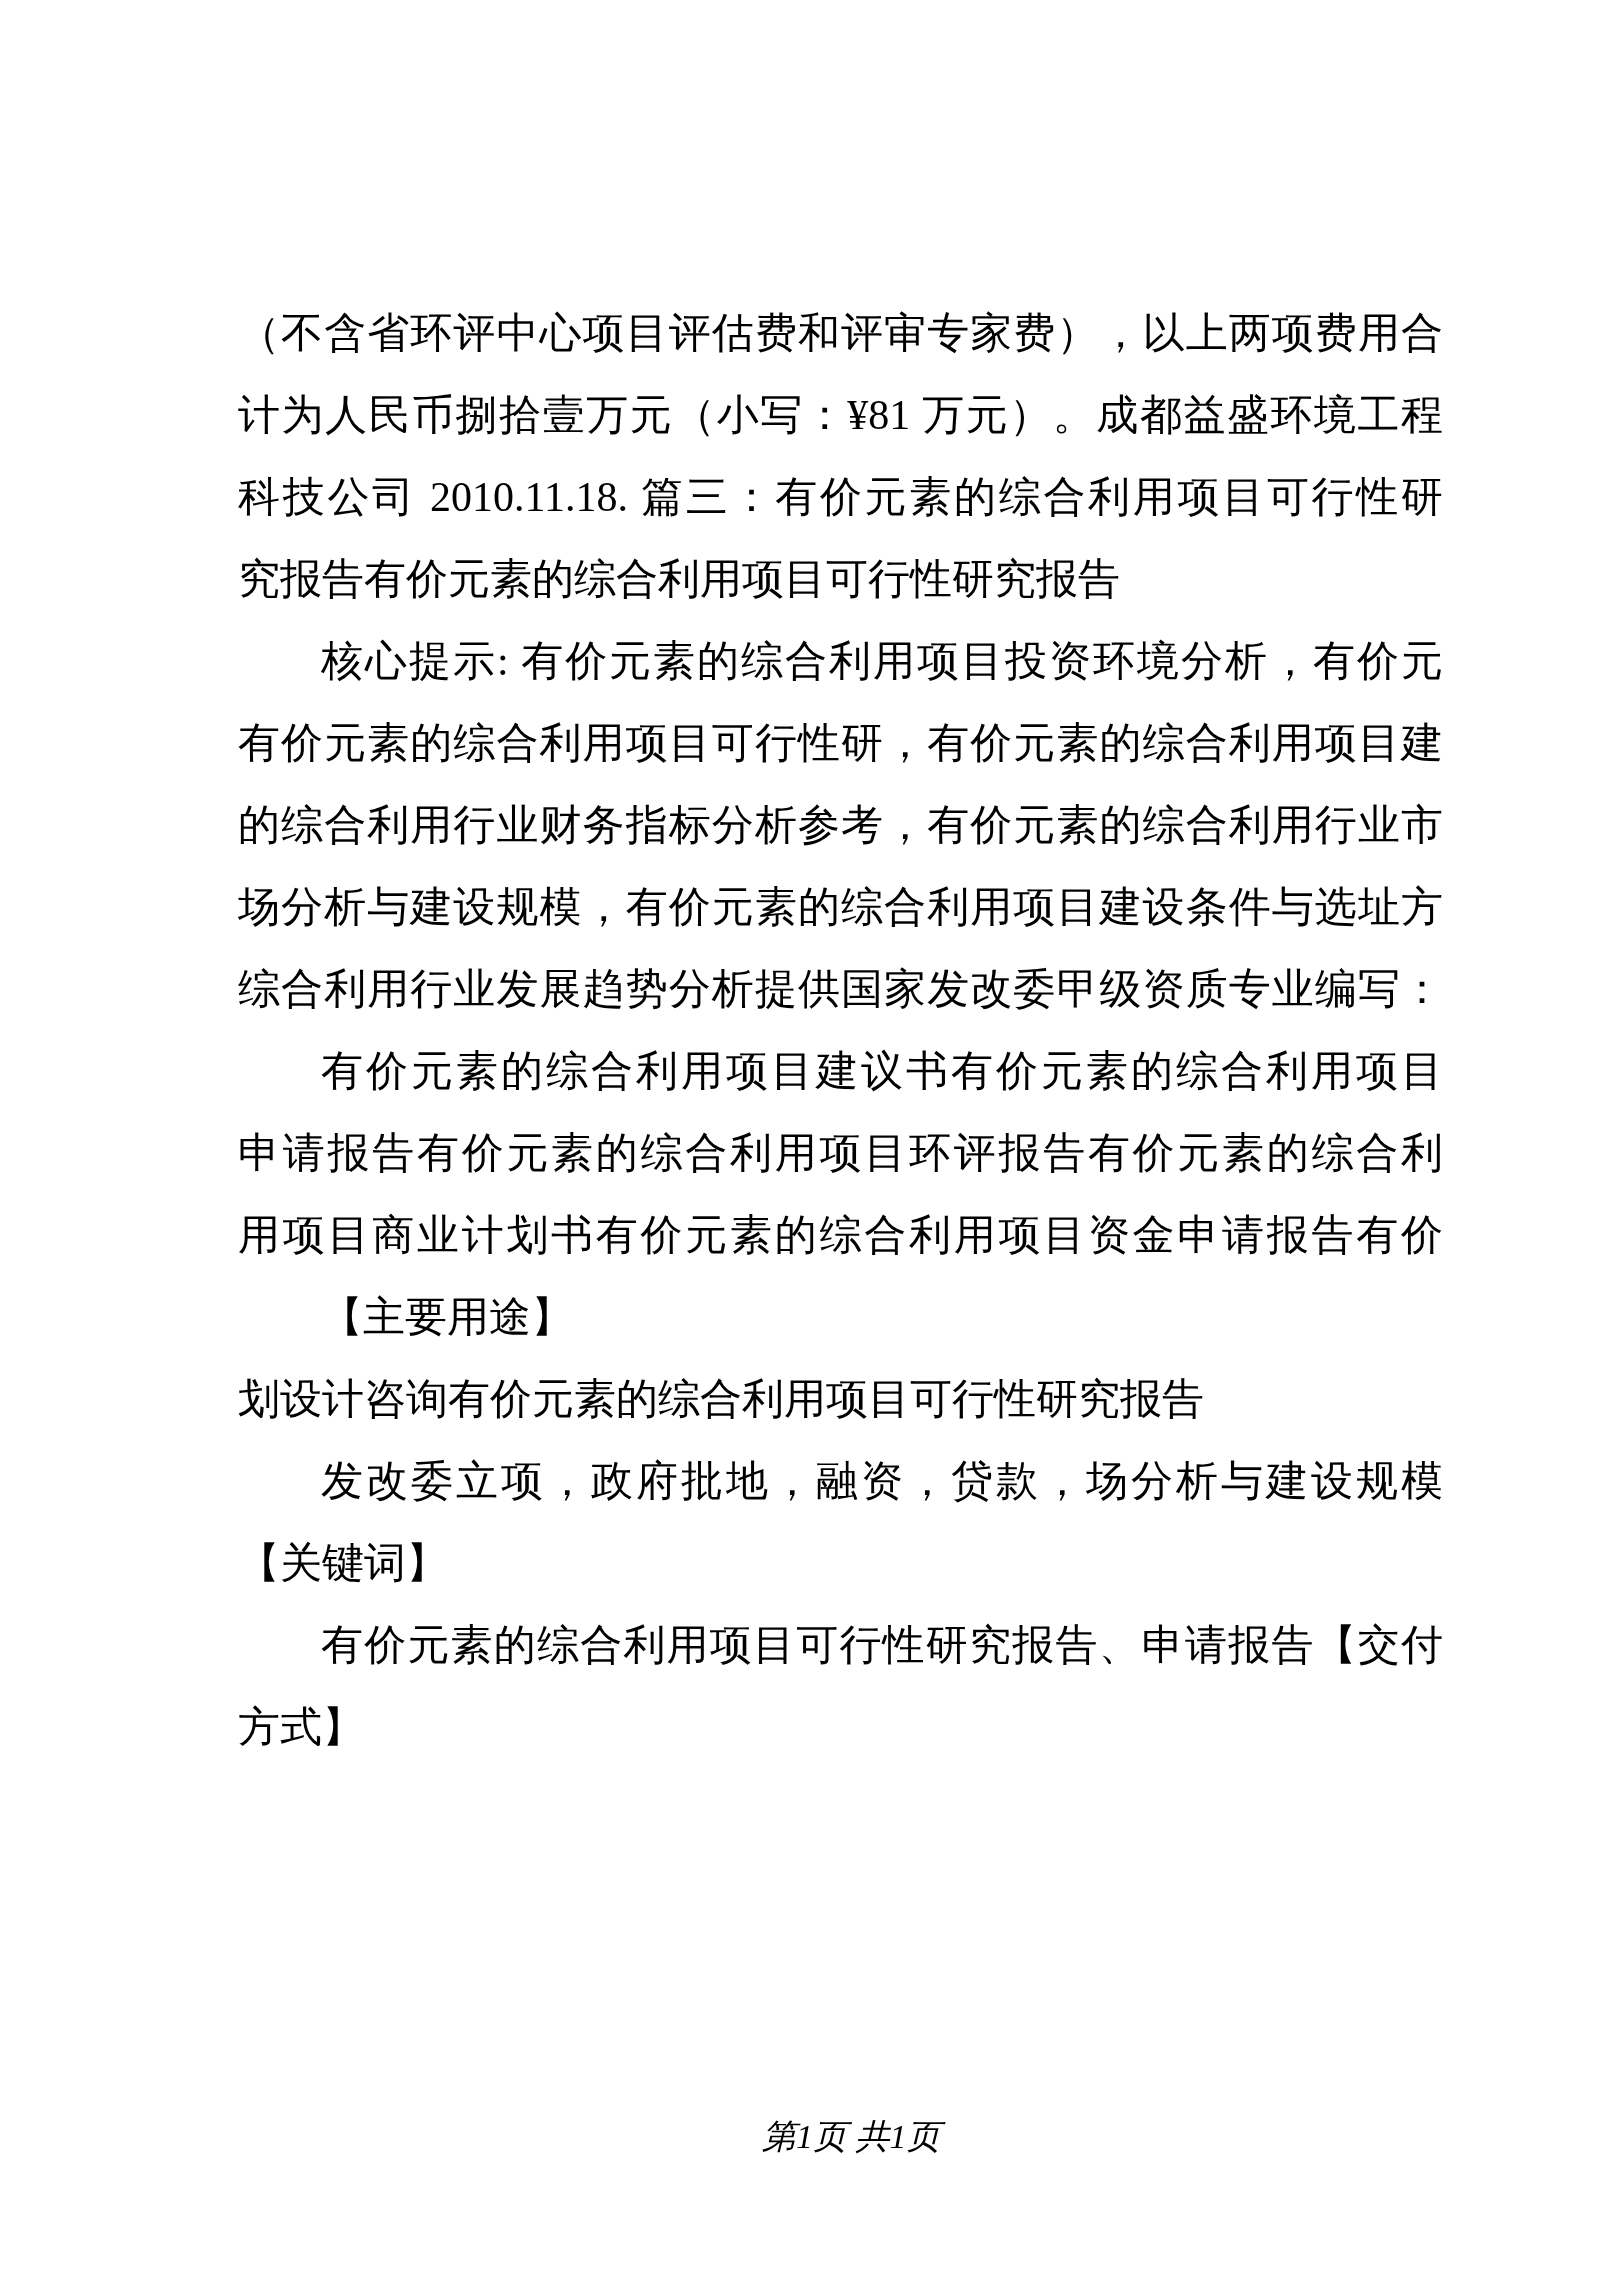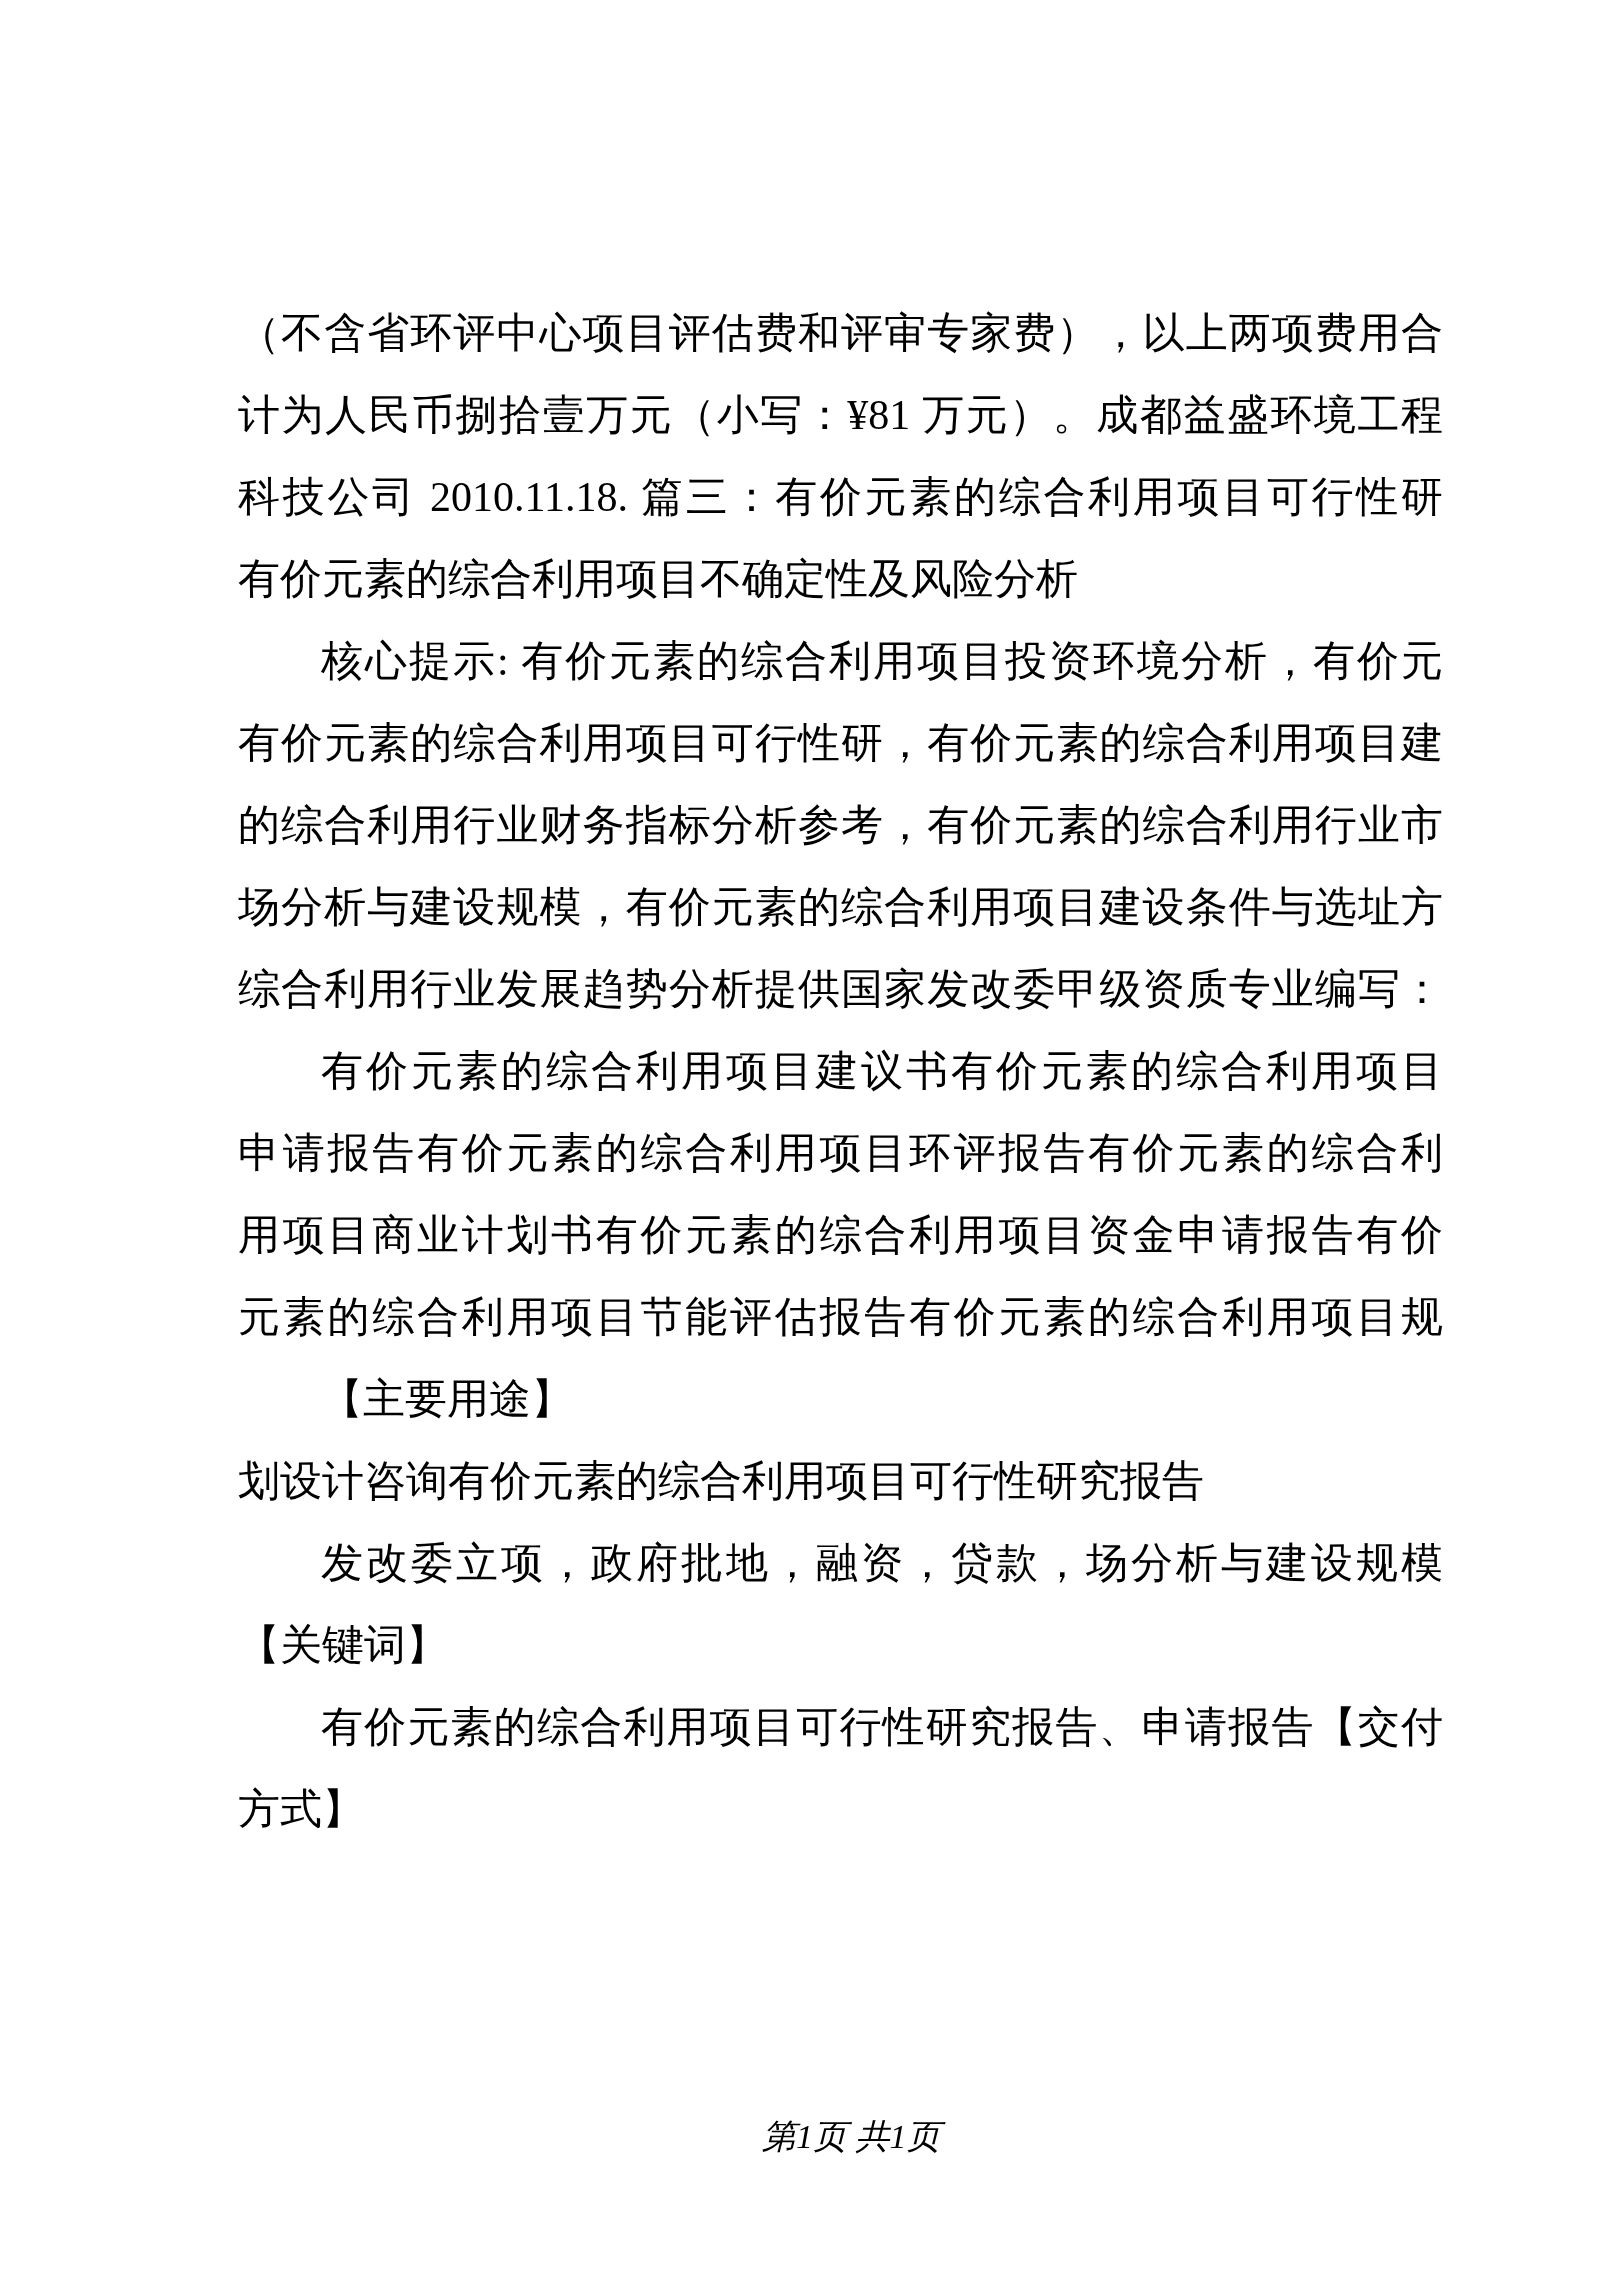--- a/index.html
+++ b/index.html
@@ -53,30 +53,29 @@
   }
 </style>
 </head>
 <body>
 
 <div class="page">
   <div class="text-block">
     <div class="line">（不含省环评中心项目评估费和评审专家费），以上两项费用合</div>
     <div class="line">计为人民币捌拾壹万元（小写：¥81 万元）。成都益盛环境工程</div>
     <div class="line">科技公司 2010.11.18. 篇三：有价元素的综合利用项目可行性研</div>
-    <div class="line partial">有价元素的综合利用项目不确定性及风险分析</div>
+    <div class="line partial">究报告有价元素的综合利用项目可行性研究报告</div>
     <div class="line indent">核心提示: 有价元素的综合利用项目投资环境分析，有价元</div>
     <div class="line">有价元素的综合利用项目可行性研，有价元素的综合利用项目建</div>
     <div class="line">的综合利用行业财务指标分析参考，有价元素的综合利用行业市</div>
     <div class="line">场分析与建设规模，有价元素的综合利用项目建设条件与选址方</div>
     <div class="line">综合利用行业发展趋势分析提供国家发改委甲级资质专业编写：</div>
     <div class="line indent">有价元素的综合利用项目建议书有价元素的综合利用项目</div>
     <div class="line">申请报告有价元素的综合利用项目环评报告有价元素的综合利</div>
     <div class="line">用项目商业计划书有价元素的综合利用项目资金申请报告有价</div>
-    <div class="line">元素的综合利用项目节能评估报告有价元素的综合利用项目规</div>
     <div class="line indent partial">【主要用途】</div>
     <div class="line partial">划设计咨询有价元素的综合利用项目可行性研究报告</div>
     <div class="line indent">发改委立项，政府批地，融资，贷款，场分析与建设规模</div>
     <div class="line partial">【关键词】</div>
     <div class="line indent">有价元素的综合利用项目可行性研究报告、申请报告【交付</div>
     <div class="line partial">方式】</div>
   </div>
 
   <div class="footer">第1页 共1页</div>
 </div>

